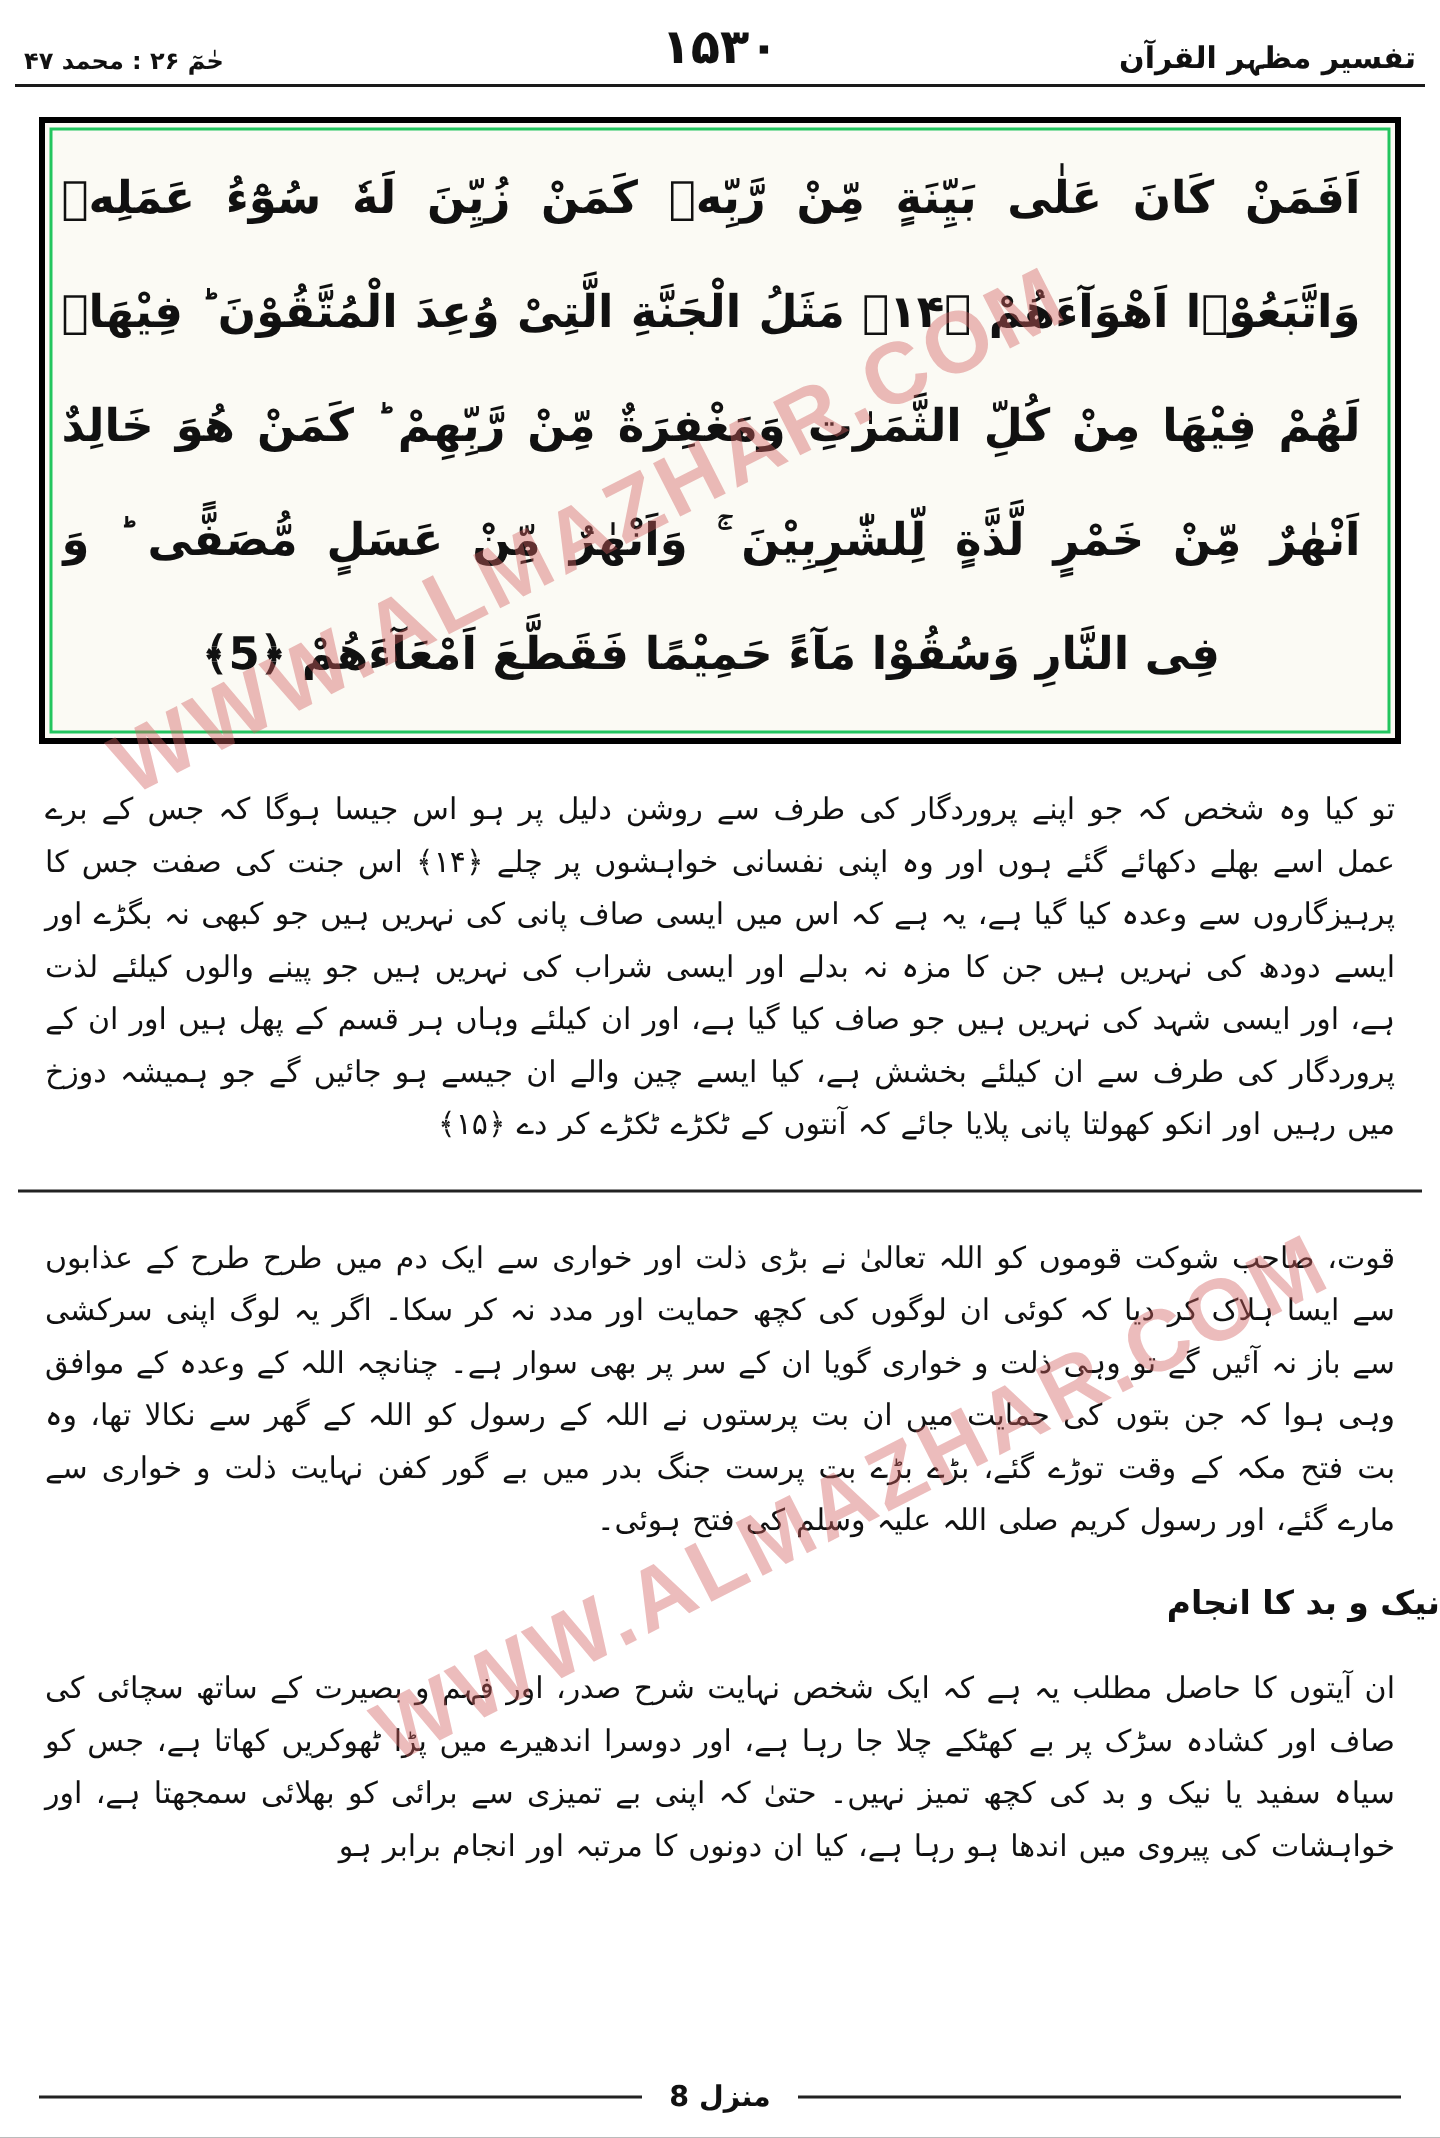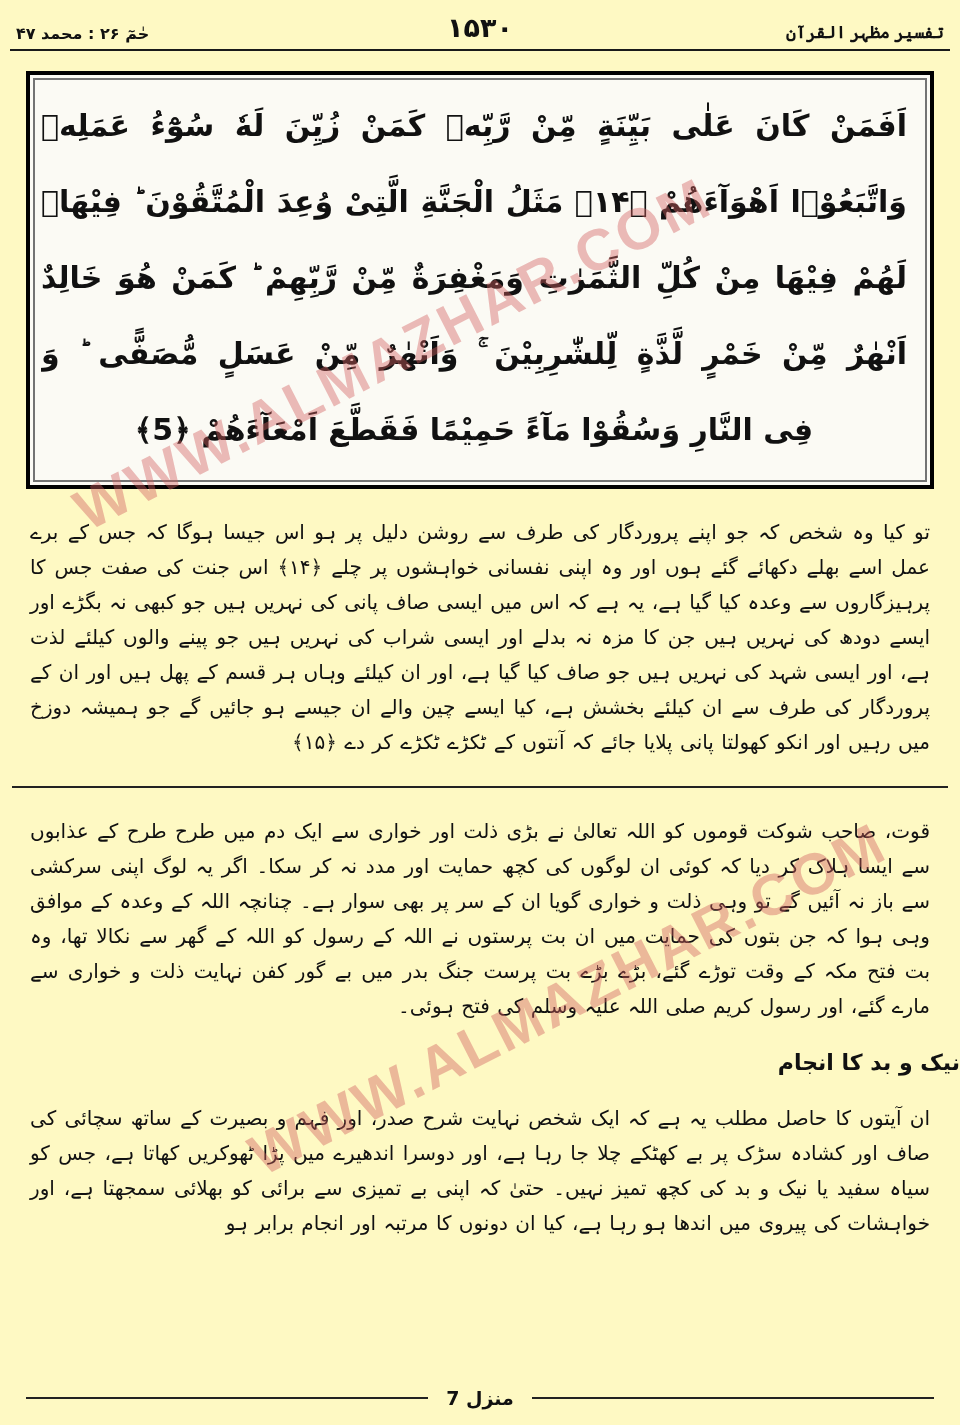--- a/index.html
+++ b/index.html
@@ -1,33 +1,33 @@
 <!DOCTYPE html>
 <html lang="ur"><head>
 <meta charset="utf-8">
 <style>
   html,body{margin:0;padding:0;background:#888;}
   .page{
     position:relative;
     width:960px;height:1425px;
     margin:0 auto;
-    background:#fef9c3;
+    background:#ffffff;
     color:#111;
     font-family:"DejaVu Sans", sans-serif;
     overflow:hidden;
   }
   
   .header{display:flex;align-items:flex-end;padding:12px 16px 0 16px;}
   .header-left{flex:1;direction:rtl;text-align:left;font-size:16px;font-weight:bold;}
-  .header-center{flex:0 0 auto;font-size:27px;font-weight:bold;letter-spacing:1px;}
-  .header-right{flex:1;direction:rtl;text-align:right;font-size:17px;font-weight:bold;font-family:Liberation Serif, serif;}
+  .header-center{flex:0 0 auto;font-size:32px;font-weight:bold;letter-spacing:1px;}
+  .header-right{flex:1;direction:rtl;text-align:right;font-size:20px;font-weight:bold;}
   .header-rule{border-top:2.5px solid #1a1a1a;margin:6px 10px 0 10px;}
   
   .quran-box{margin:20px 26px 10px 26px;border:4px solid #000;padding:3px;background:#fbfaf4;}
-  .quran-inner{border:2px solid #737373;padding:8px 18px 12px 6px;}
+  .quran-inner{border:2px solid #22c55e;padding:8px 18px 12px 6px;}
   .quran-line{
     direction:rtl;
     font-size:30px;font-weight:bold;
     line-height:76px;
     text-align:justify;text-align-last:justify;
     overflow:hidden;
   }
   .quran-line.center{text-align-last:center;}
   
   .urdu{
@@ -90,20 +90,20 @@
   <div class="divider"></div>
 
   <p class="urdu">قوت، صاحب شوکت قوموں کو اللہ تعالیٰ نے بڑی ذلت اور خواری سے ایک دم میں طرح طرح کے عذابوں سے ایسا ہلاک کر دیا کہ کوئی ان لوگوں کی کچھ حمایت اور مدد نہ کر سکا۔ اگر یہ لوگ اپنی سرکشی سے باز نہ آئیں گے تو وہی ذلت و خواری گویا ان کے سر پر بھی سوار ہے۔ چنانچہ اللہ کے وعدہ کے موافق وہی ہوا کہ جن بتوں کی حمایت میں ان بت پرستوں نے اللہ کے رسول کو اللہ کے گھر سے نکالا تھا، وہ بت فتح مکہ کے وقت توڑے گئے، بڑے بڑے بت پرست جنگ بدر میں بے گور کفن نہایت ذلت و خواری سے مارے گئے، اور رسول کریم صلی اللہ علیہ وسلم کی فتح ہوئی۔</p>
 
   <h2 class="section-heading">نیک و بد کا انجام</h2>
 
   <p class="urdu">ان آیتوں کا حاصل مطلب یہ ہے کہ ایک شخص نہایت شرح صدر، اور فہم و بصیرت کے ساتھ سچائی کی صاف اور کشادہ سڑک پر بے کھٹکے چلا جا رہا ہے، اور دوسرا اندھیرے میں پڑا ٹھوکریں کھاتا ہے، جس کو سیاہ سفید یا نیک و بد کی کچھ تمیز نہیں۔ حتیٰ کہ اپنی بے تمیزی سے برائی کو بھلائی سمجھتا ہے، اور خواہشات کی پیروی میں اندھا ہو رہا ہے، کیا ان دونوں کا مرتبہ اور انجام برابر ہو</p>
 
   <div class="footer">
     <span class="footer-rule"></span>
-    <span class="footer-label">منزل 7</span>
+    <span class="footer-label">منزل 8</span>
     <span class="footer-rule"></span>
   </div>
 
   <div class="watermark wm1">WWW.ALMAZHAR.COM</div>
   <div class="watermark wm2">WWW.ALMAZHAR.COM</div>
 
 </div>
 
 </body></html>

